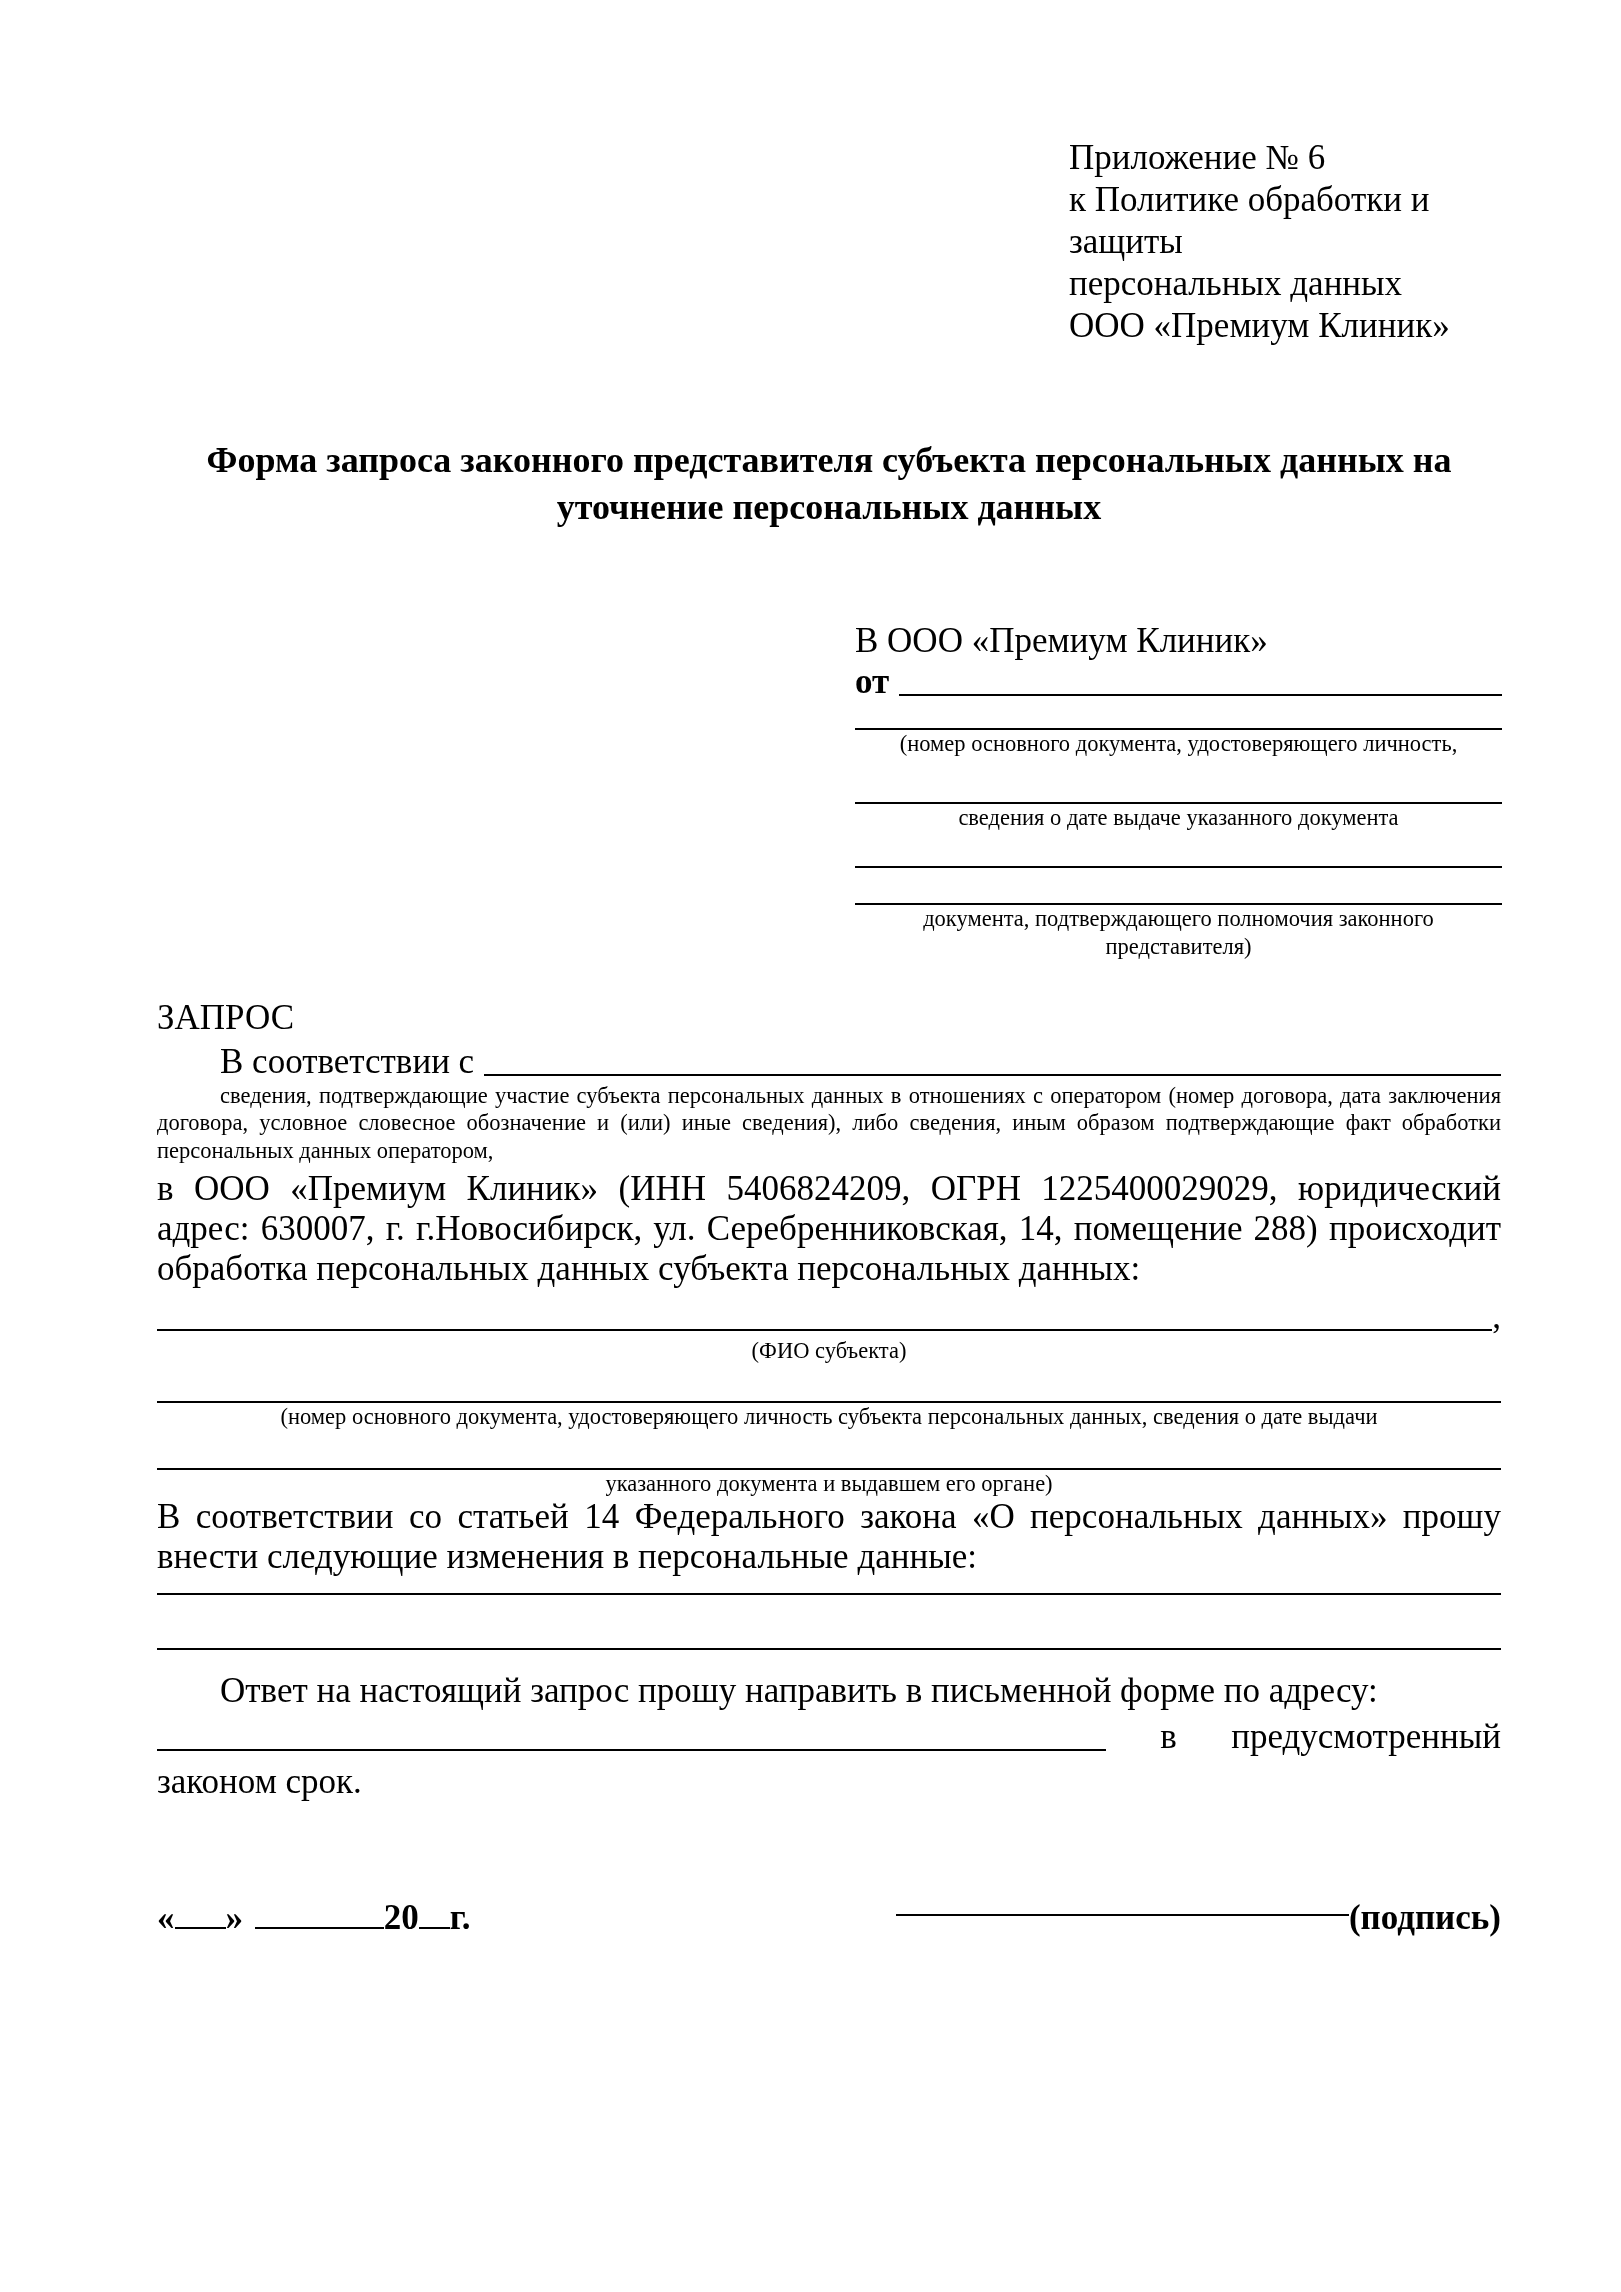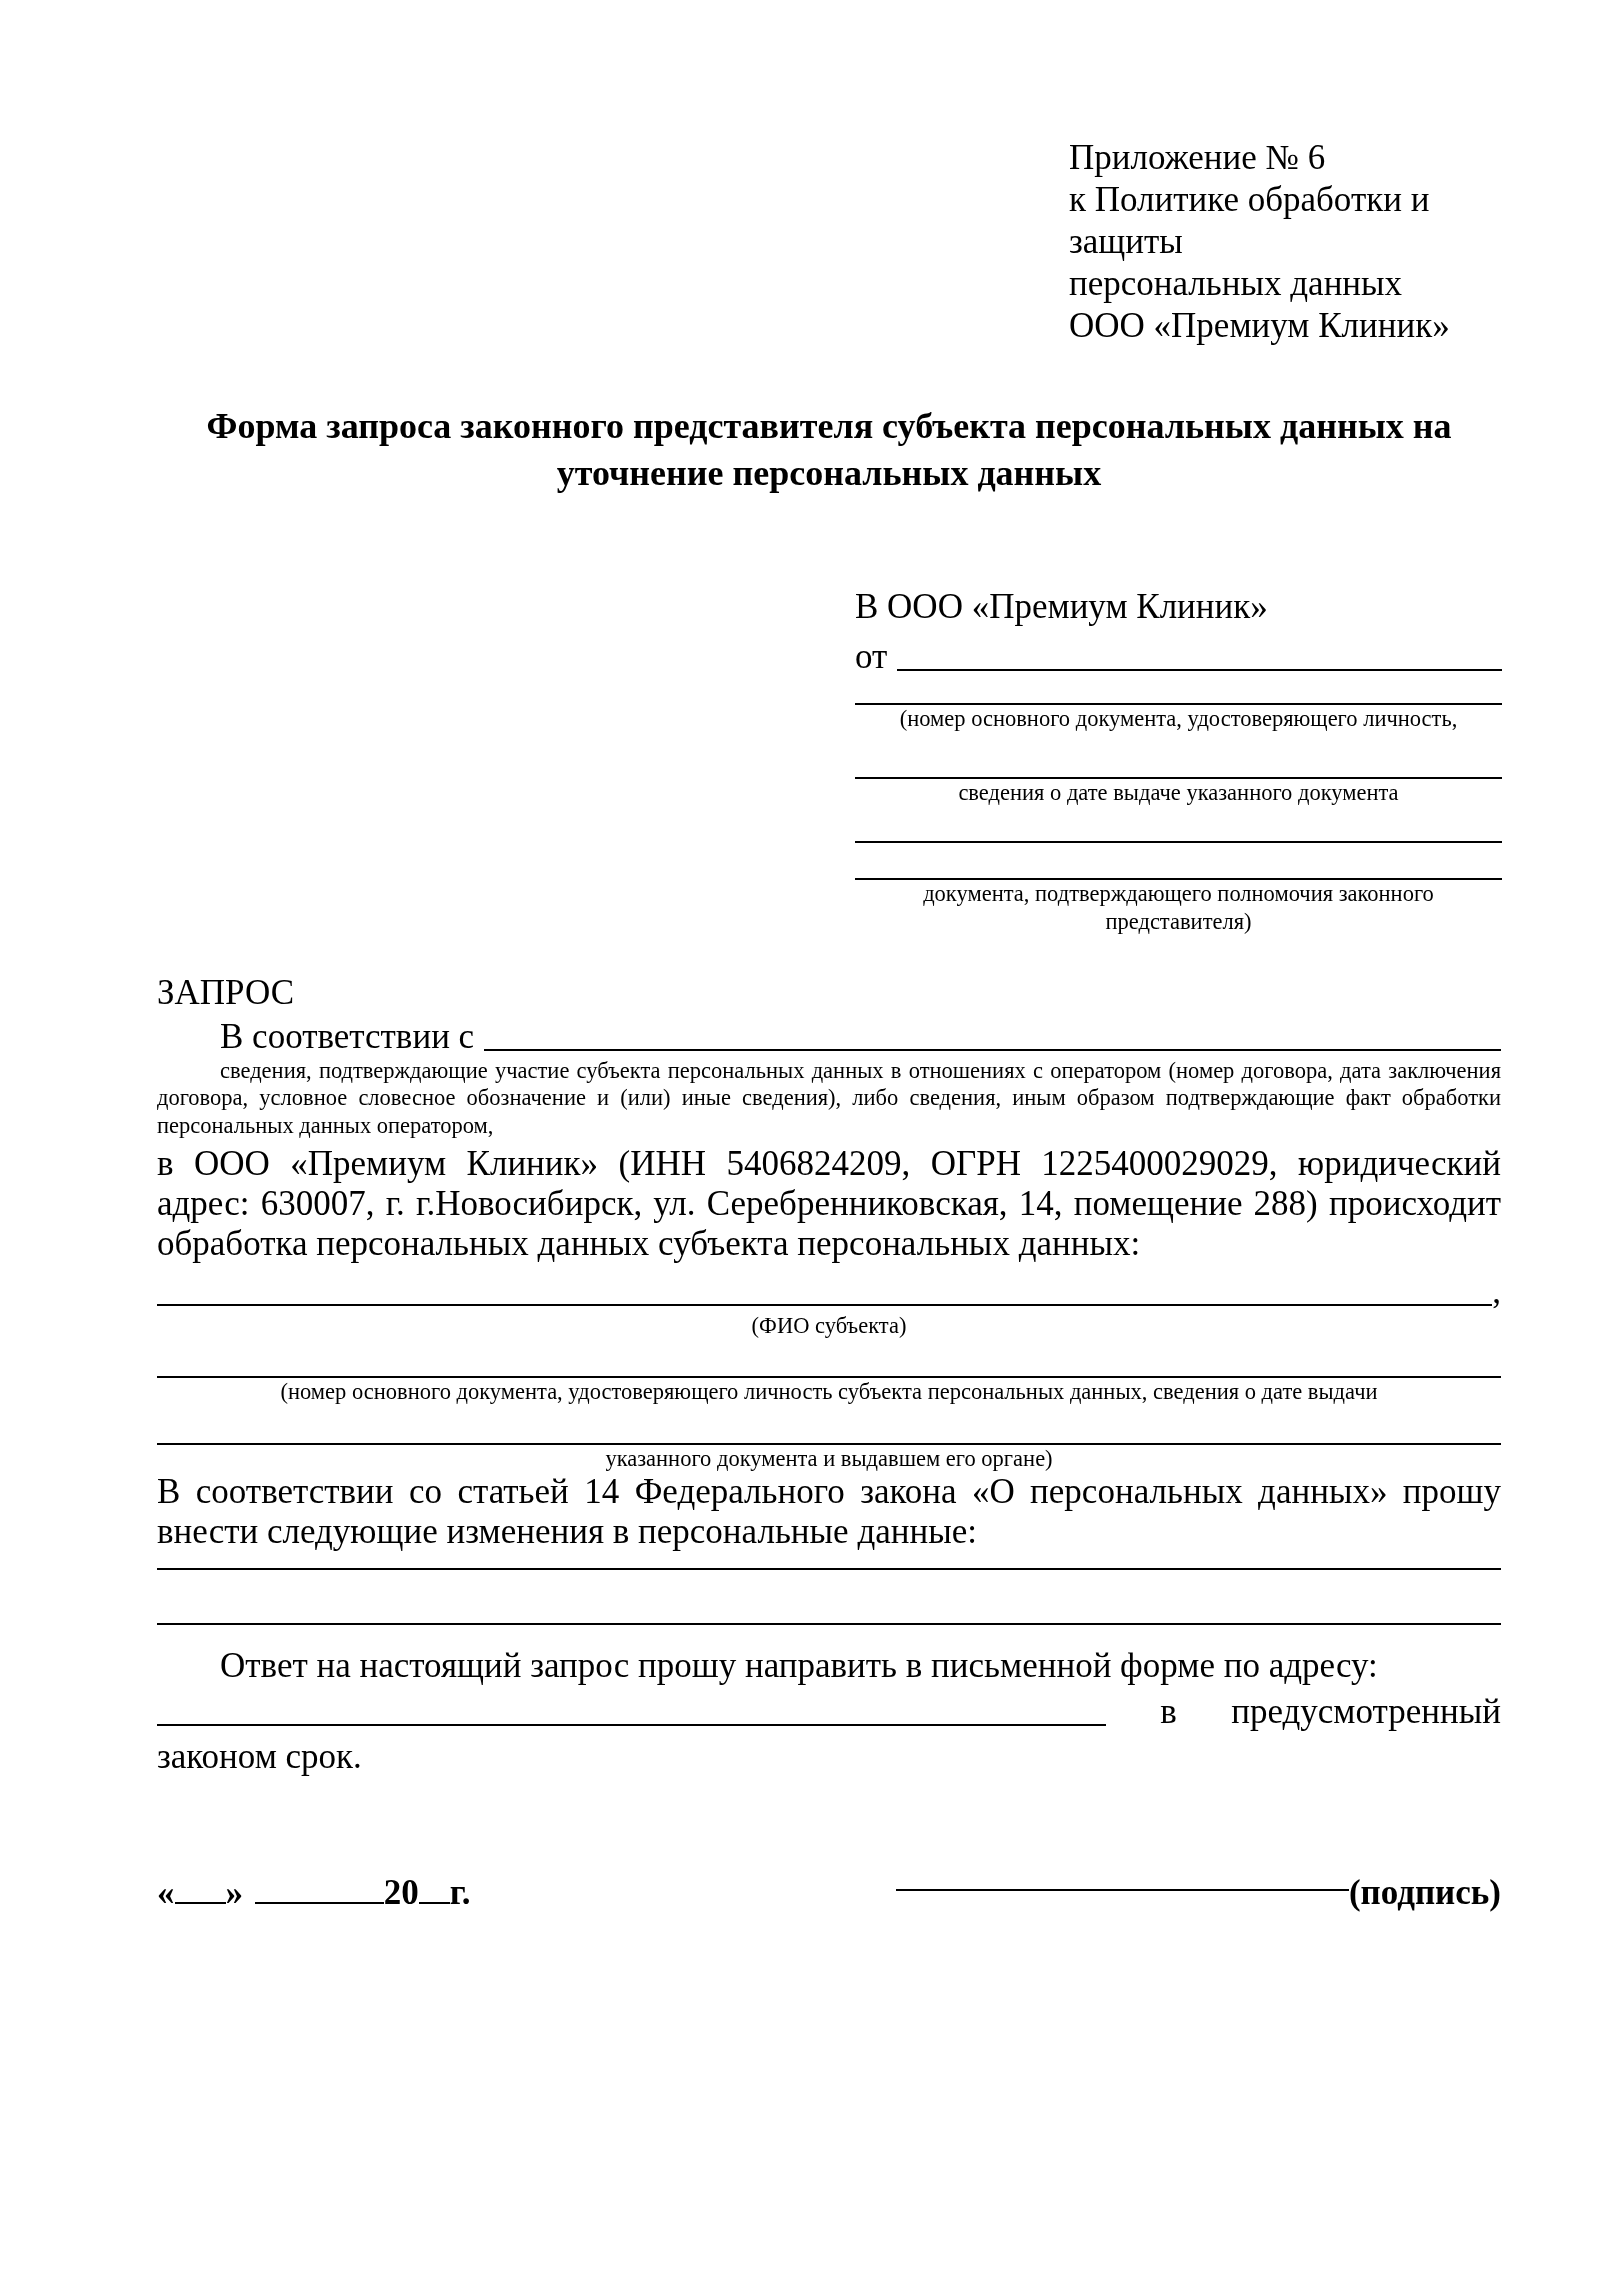--- a/index.html
+++ b/index.html
@@ -11,27 +11,27 @@
     font-size:35px; line-height:40px;
   }
   .page { width:1621px; height:1831px; position:relative; background:#ffffff; }
   .content { padding:137px 120px 0 157px; }
 
   
   .appendix { margin-left:912px; line-height:42px; }
 
   
   .doc-title {
-    margin-top:56px; text-align:center;
+    margin-top:90px; text-align:center;
     font-weight:bold; font-size:36px; line-height:47px;
   }
 
   
   .addressee { margin-top:90px; margin-left:698px; width:647px; }
-  .addr-from { display:flex; margin-top:10px; }
+  .addr-from { display:flex; margin-top:1px;font-weight:bold; }
   .addr-from .from-word { white-space:nowrap; }
   .fill { flex:1 1 auto; border-bottom:2px solid #000; margin-bottom:5.9px; margin-left:9.8px; }
 
   .cap { font-size:22.5px; line-height:27.4px; text-align:center; }
 
   .fline { height:0; border-bottom:2px solid #000; }
   .mt26 { margin-top:25.5px; }
   .mt46 { margin-top:45px; }
   .mt36 { margin-top:35px; }
   .mt38 { margin-top:37px; }

